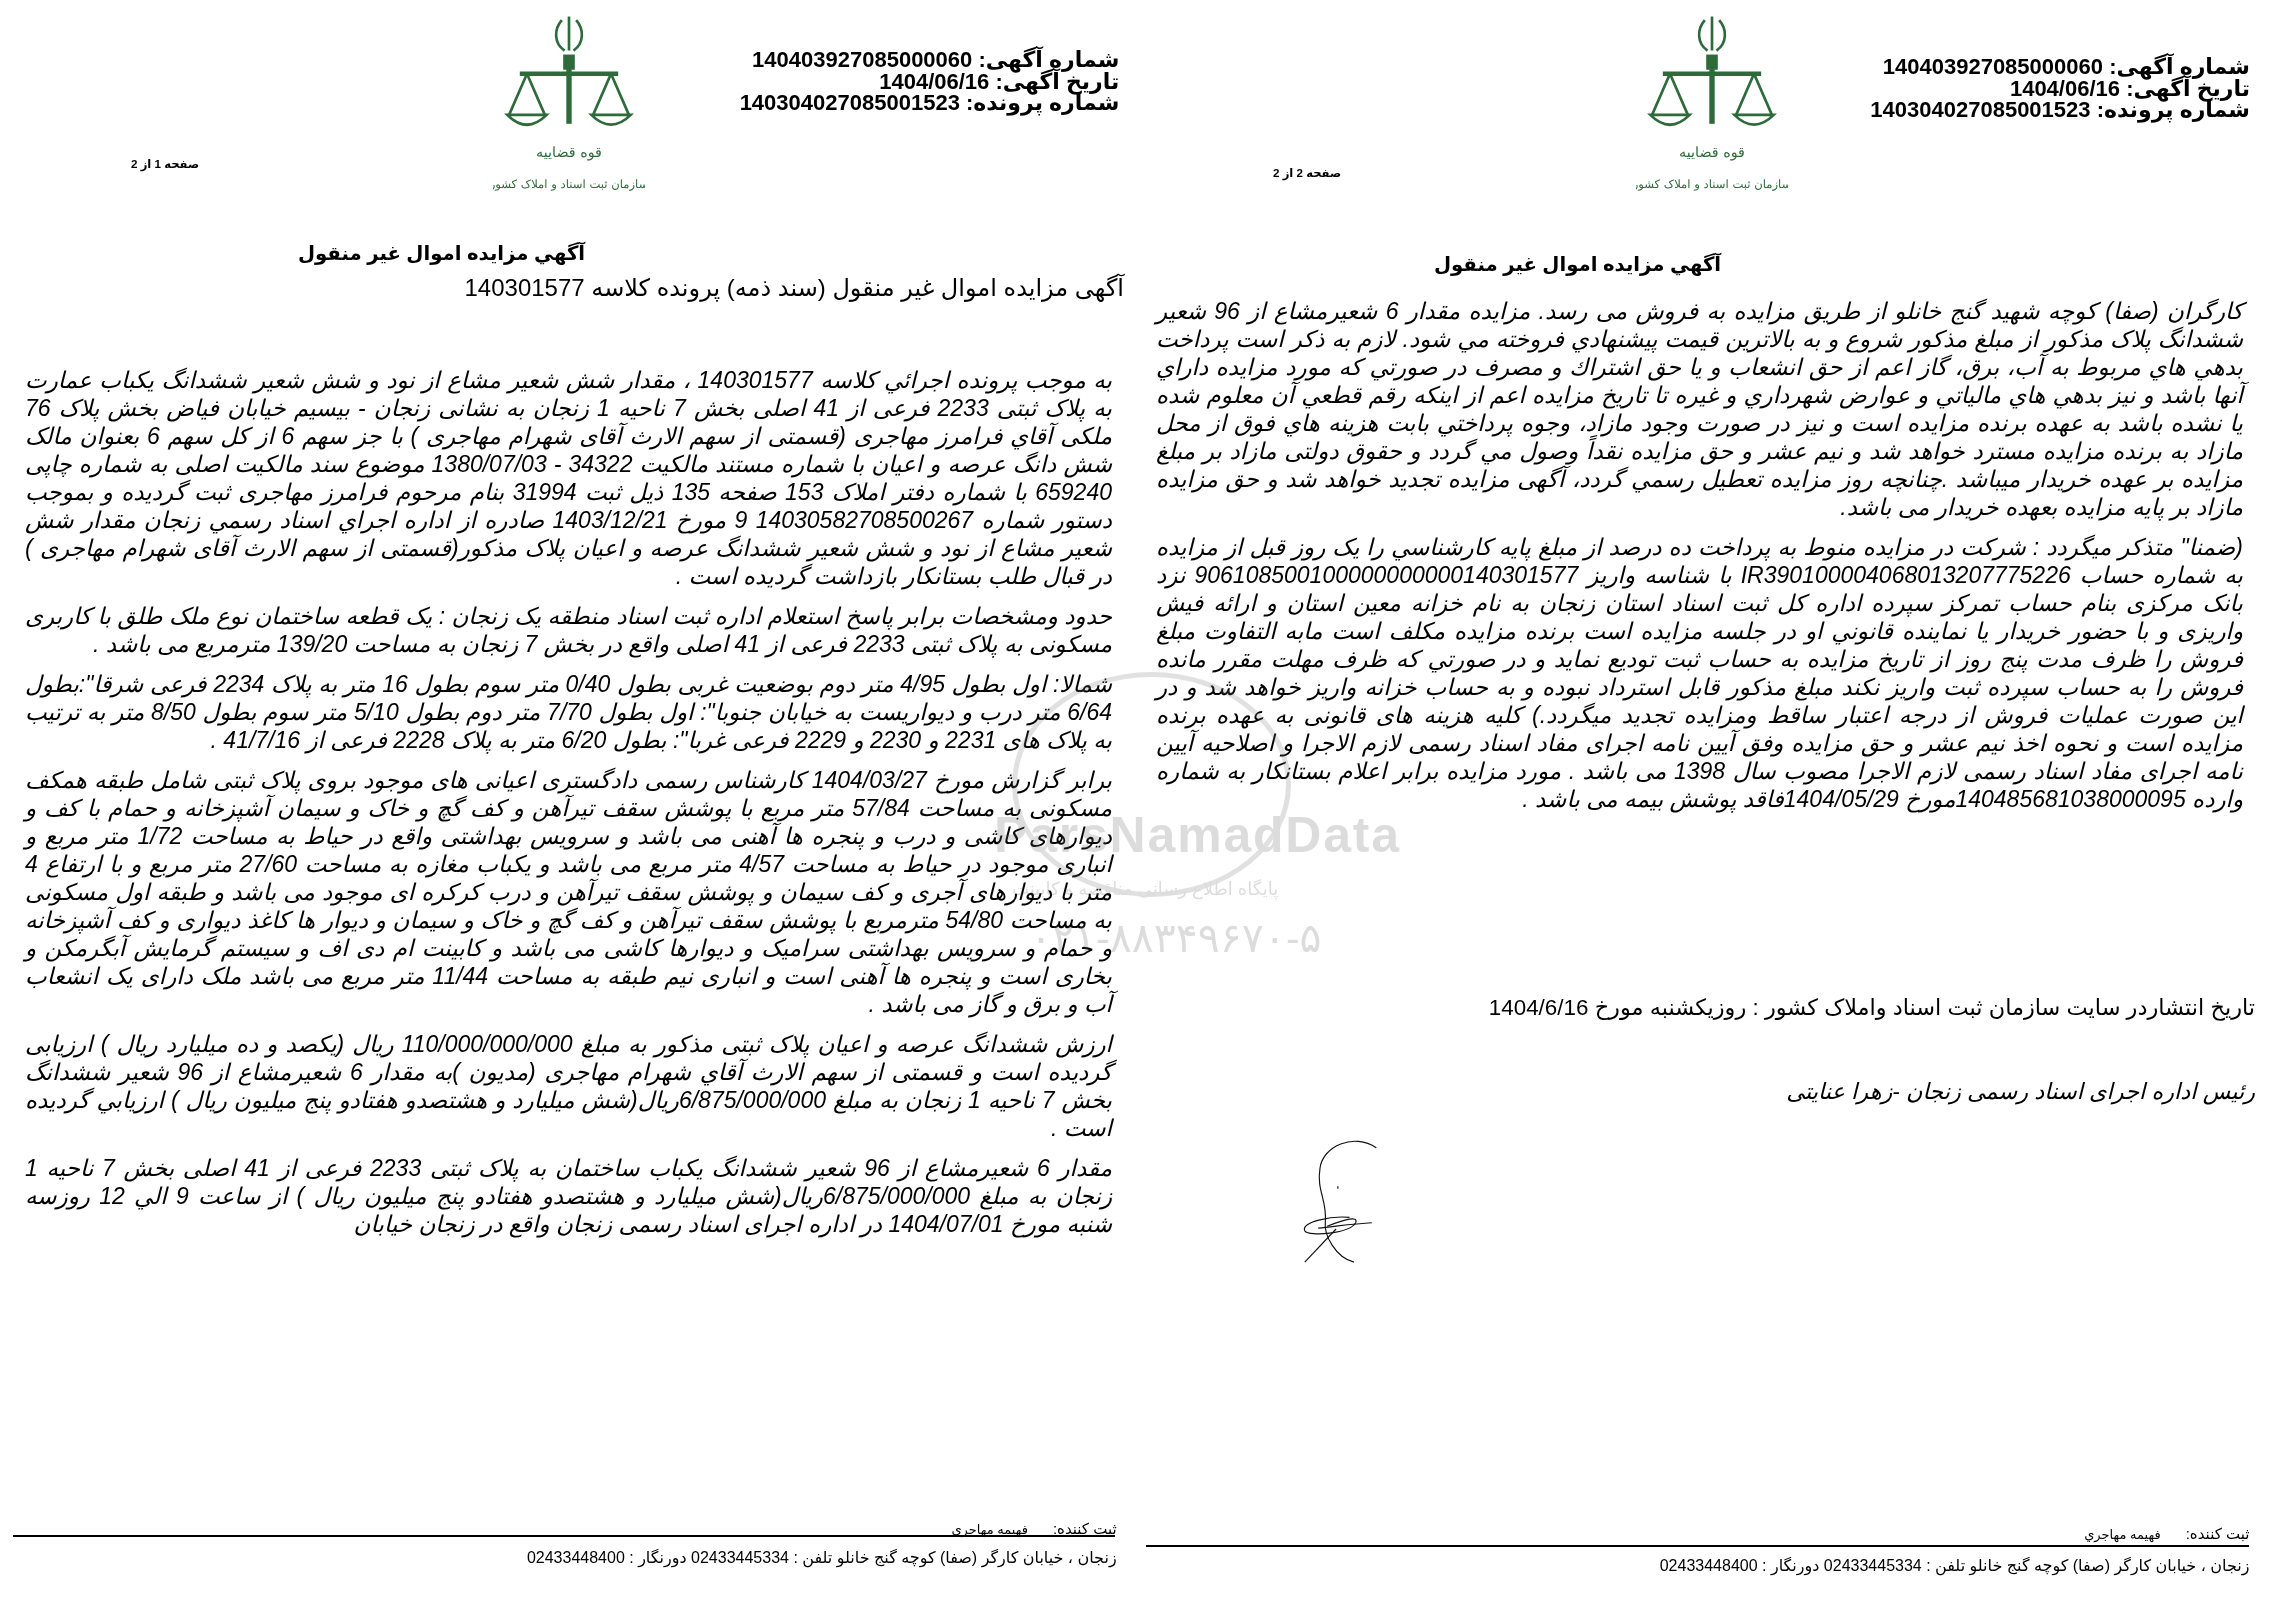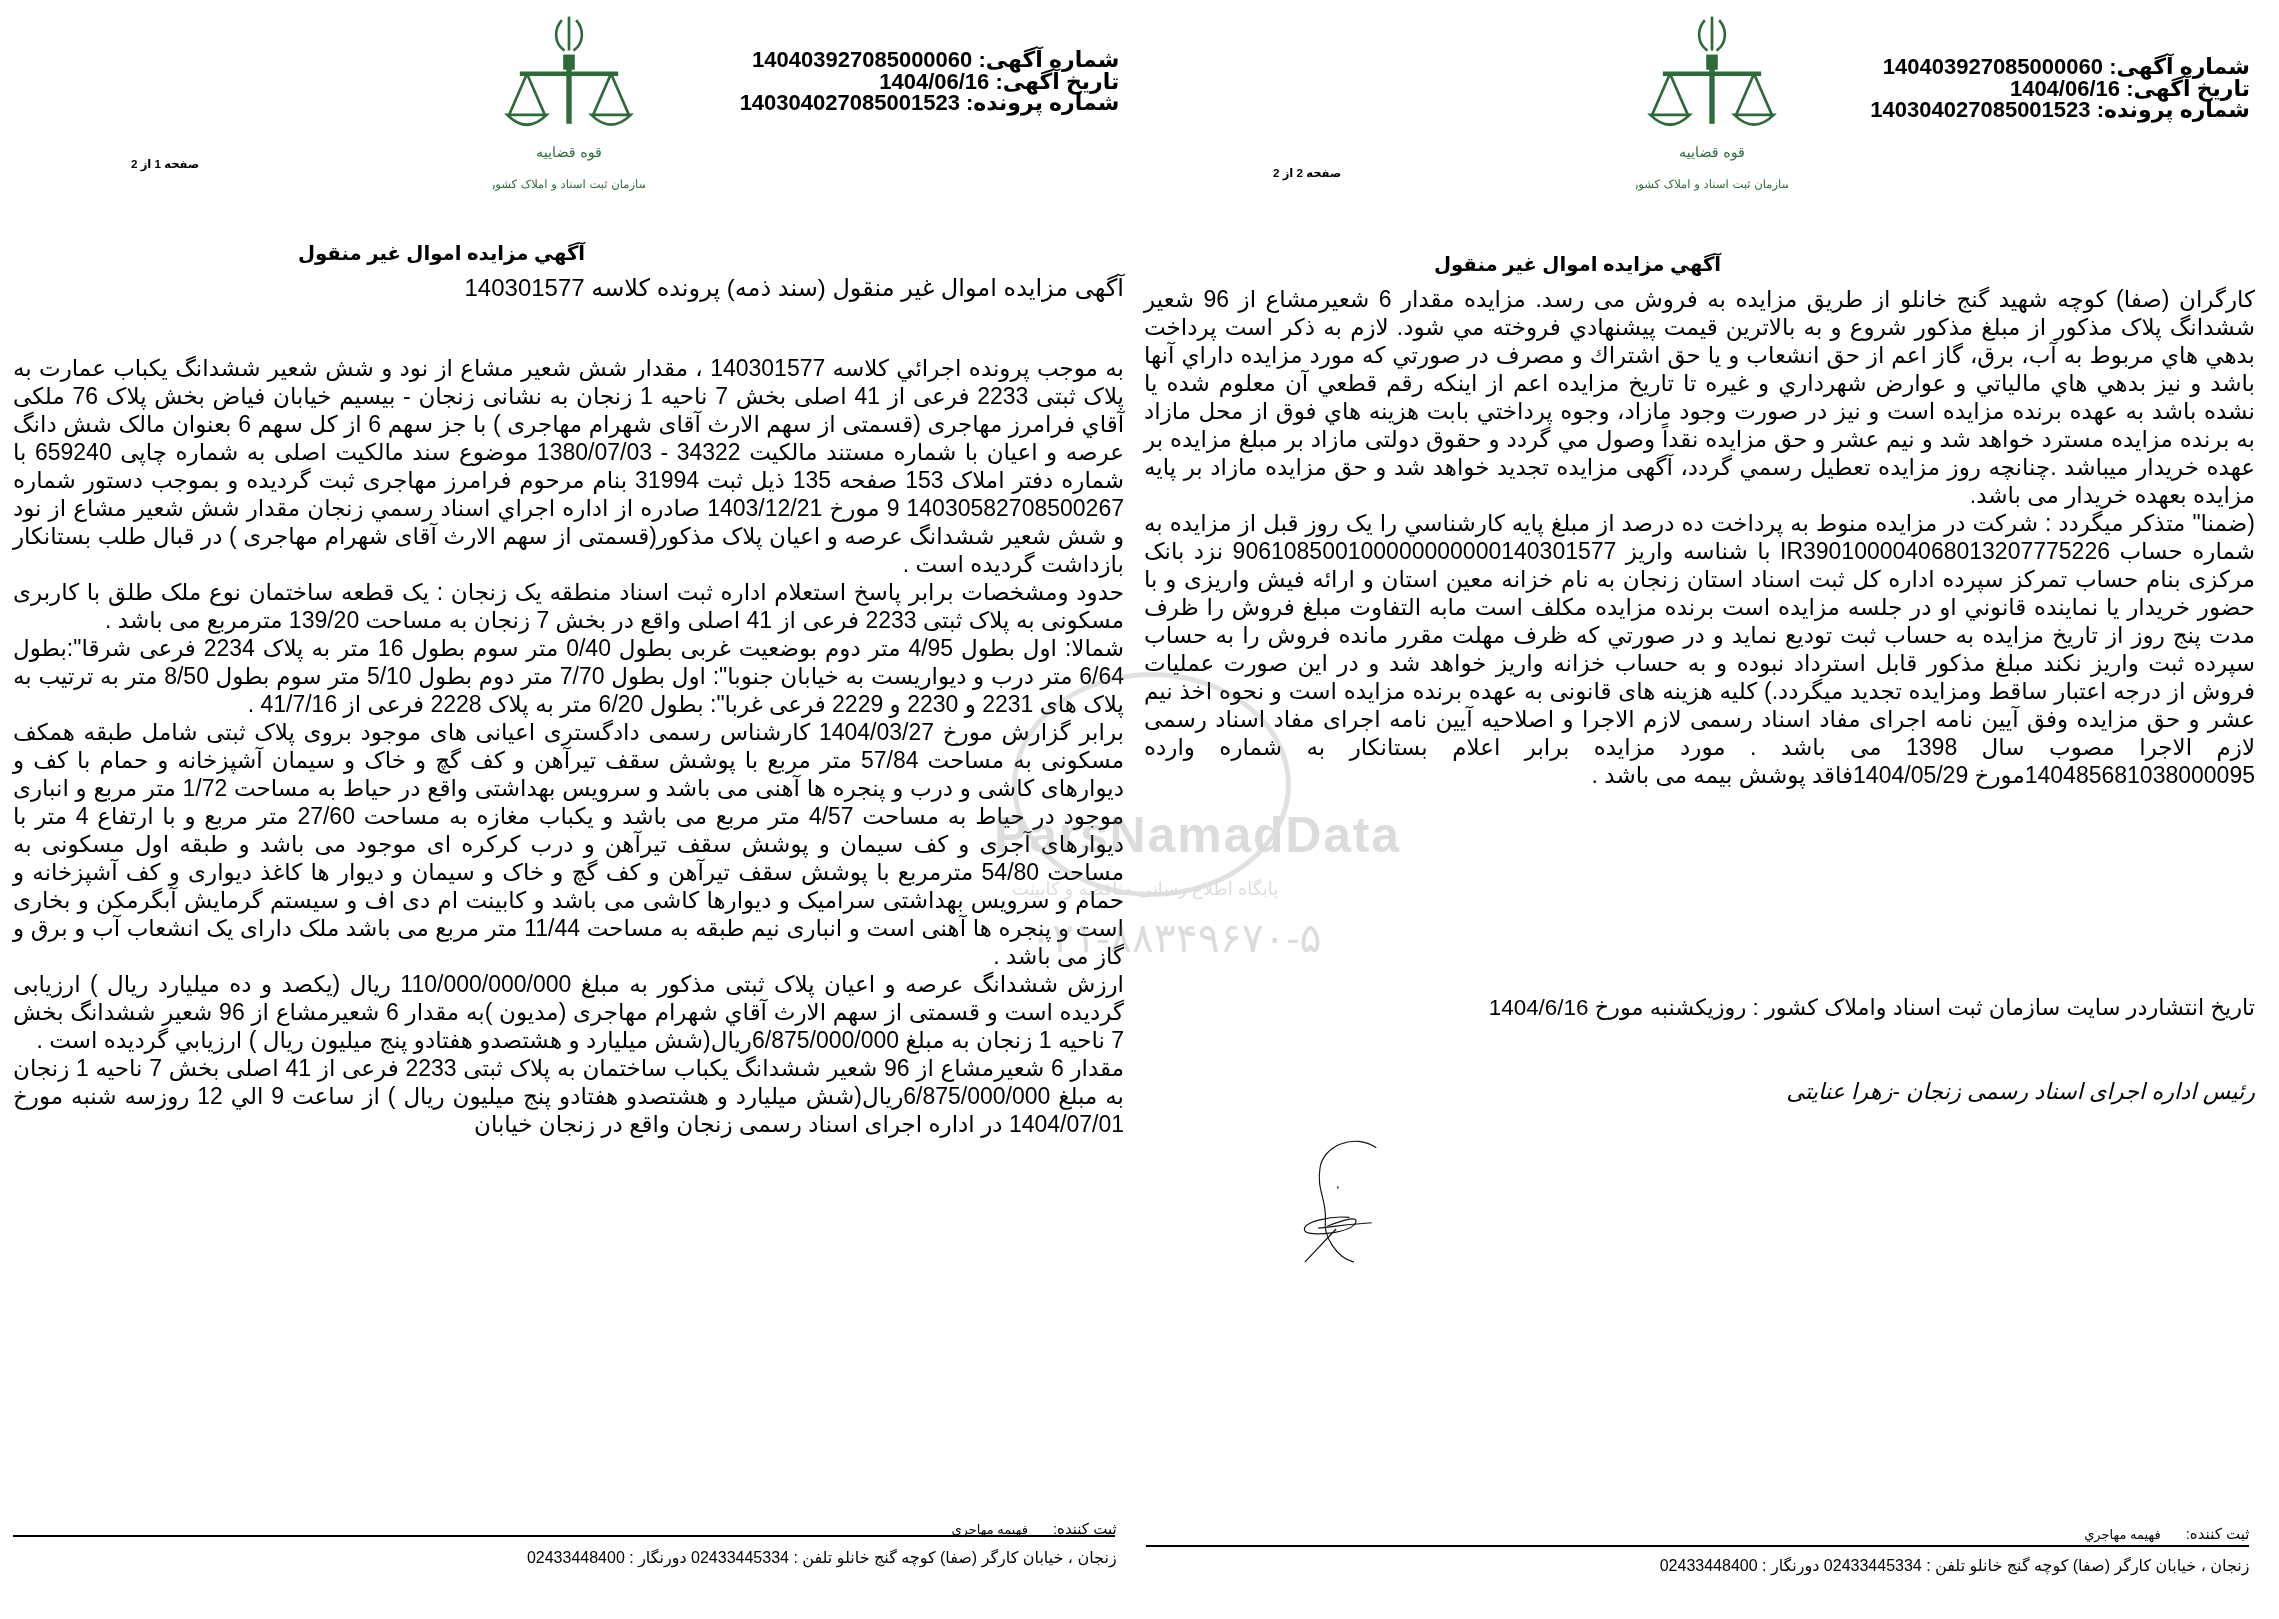--- a/index.html
+++ b/index.html
@@ -17,21 +17,21 @@
   .pageno { position:absolute; top:157px; direction:rtl; font-size:11.6px; font-weight:bold; }
   #page1 .pageno { left:131px; }
   #page2 .pageno { left:134px; top:166px; }
   .title { position:absolute; direction:rtl; text-align:center; font-size:19.7px; font-weight:bold; white-space:nowrap; }
   #page1 .title { top:242px; left:170px; width:215px; margin-left:0; right:auto; left:173px; width:537px; }
   #page2 .title { top:253px; left:0; width:448px; left:170px; width:537px; }
   .subtitle { position:absolute; top:274px; right:15px; direction:rtl; font-size:24px; white-space:nowrap; }
   .body { position:absolute; direction:rtl; text-align:justify; font-size:23px; line-height:28px; }
   #page1 .body { top:354px; right:15px; width:1111px; }
   #page2 .body { top:285px; right:24px; width:1111px; }
-  .body p { margin:0; }
+  .body p { margin:12px;font-style:italic; }
   .publish { position:absolute; top:994px; right:24px; direction:rtl; font-size:22.4px; white-space:nowrap; }
   .signer { position:absolute; top:1078px; right:24px; direction:rtl; font-size:22.4px; white-space:nowrap;font-style:italic; }
   .signature { position:absolute; top:1137px; left:161px; width:90px; height:134px; }
   .registrar { position:absolute; direction:rtl; font-size:15px; white-space:nowrap; }
   #page1 .registrar { top:1520px; right:22.4px; }
   #page2 .registrar { top:1525px; right:29.6px; }
   .registrar .reg-name { margin-right:25px; font-size:13px; }
   .sep { position:absolute; height:1.8px; background:#000; }
   #page1 .sep { top:1535px; left:12.5px; width:1102px; }
   #page2 .sep { top:1545px; left:7.2px; width:1103px; }

